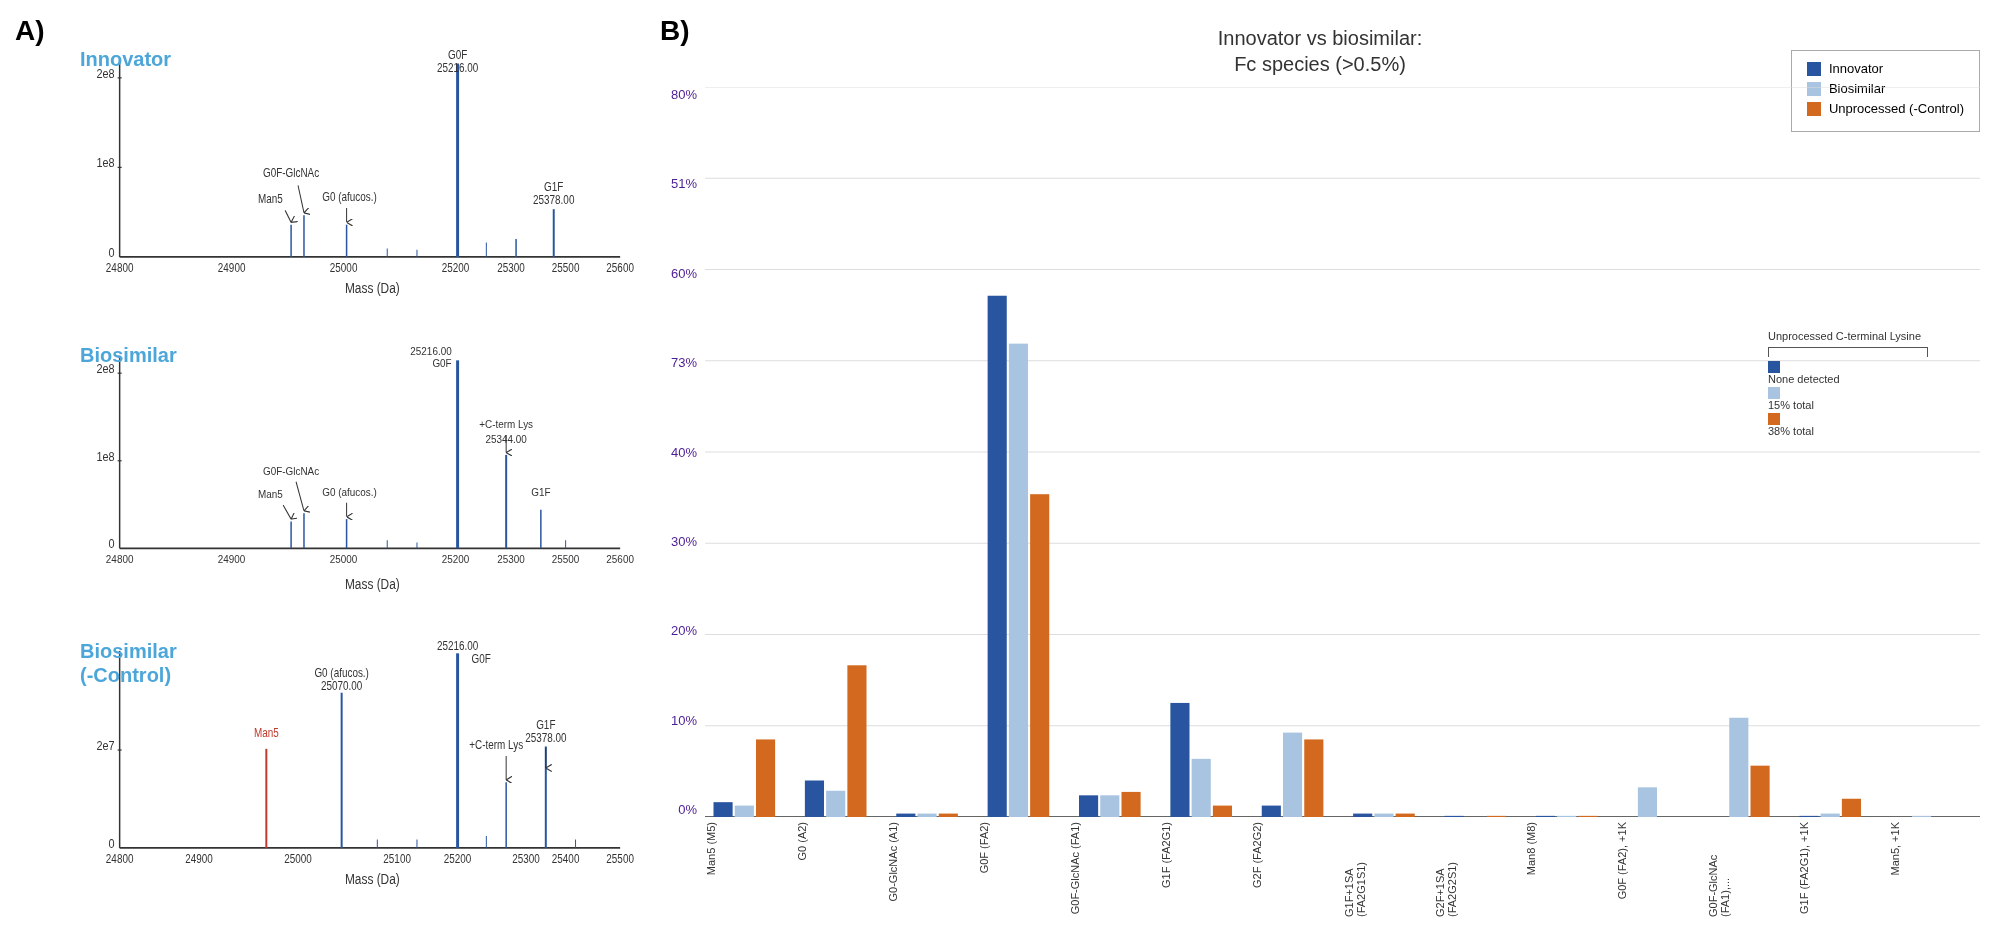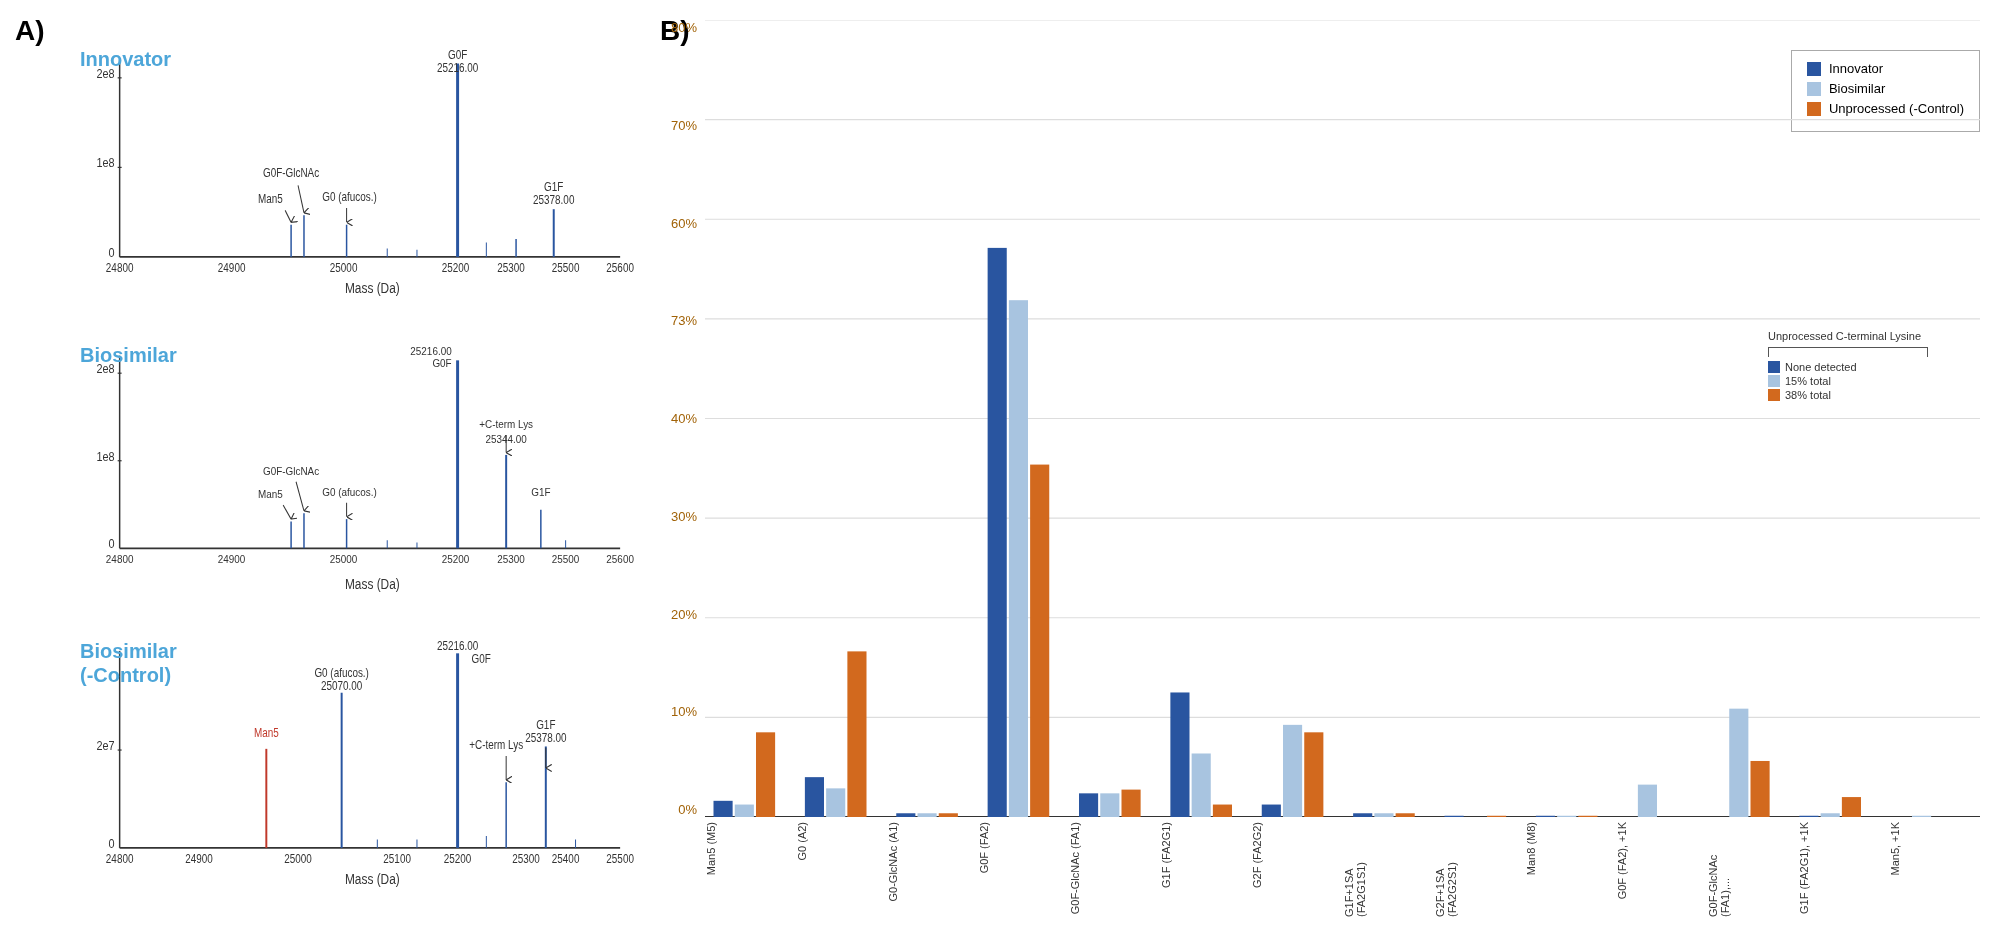--- a/index.html
+++ b/index.html
@@ -94,21 +94,21 @@
       display: flex;
       flex-direction: column;
       justify-content: space-between;
       align-items: flex-end;
       padding-right: 8px;
       padding-bottom: 100px;
       width: 45px;
     }
     .y-label {
       font-size: 13px;
-      color: #a16207;
+      color: #4c1d95;
     }
     .chart-main {
       flex: 1;
       position: relative;
       display: flex;
       flex-direction: column;
     }
     .bars-svg-container {
       flex: 1;
       position: relative;
@@ -158,23 +158,24 @@
       position: absolute;
       right: 20px;
       top: 320px;
       font-size: 11px;
       color: #333;
       text-align: left;
       width: 200px;
     }
     .annotation-line {
       display: flex;
-      align-items: flex-end;
+      align-items: flex-start;
       margin-bottom: 2px;
       font-size: 11px;
+      flex-direction: column;
     }
   </style>
 </head>
 <body>
 
 <div class="left-panel">
   <div class="panel-label-a">A)</div>
   <div class="spectrum-container">
 
     <div class="spectrum-block" style="flex:1; min-height:0;">
@@ -352,41 +353,45 @@
         <line x1="470" y1="91" x2="470" y2="108" stroke="#333" stroke-width="1" marker-end="url(#arrow3)"></line>
 
       </svg>
     </div>
   </div>
 </div>
 
 <div class="right-panel">
   <div class="panel-label-b">B)</div>
 
+  <div class="chart-title">
+    <span>Innovator vs biosimilar:</span><br>
+    <span>Fc species (&gt;0.5%)</span>
+  </div>
 
   <div class="legend">
     <div class="legend-item">
       <div class="legend-color-box" style="background:#2955a0;"></div>
       <span>Innovator</span>
     </div>
     <div class="legend-item">
       <div class="legend-color-box" style="background:#a8c4e0;"></div>
       <span>Biosimilar</span>
     </div>
     <div class="legend-item">
       <div class="legend-color-box" style="background:#d2691e;"></div>
       <span>Unprocessed (-Control)</span>
     </div>
   </div>
 
   <div class="chart-area">
 
     <div class="y-axis-labels">
       <span class="y-label">80%</span>
-      <span class="y-label">70%</span>
+      <span class="y-label">51%</span>
       <span class="y-label">60%</span>
       <span class="y-label">73%</span>
       <span class="y-label">40%</span>
       <span class="y-label">30%</span>
       <span class="y-label">20%</span>
       <span class="y-label">10%</span>
       <span class="y-label">0%</span>
     </div>
 
     <div class="chart-main">

